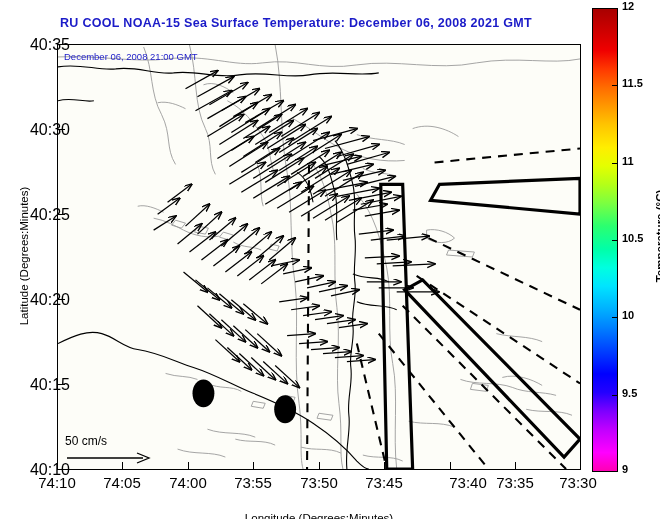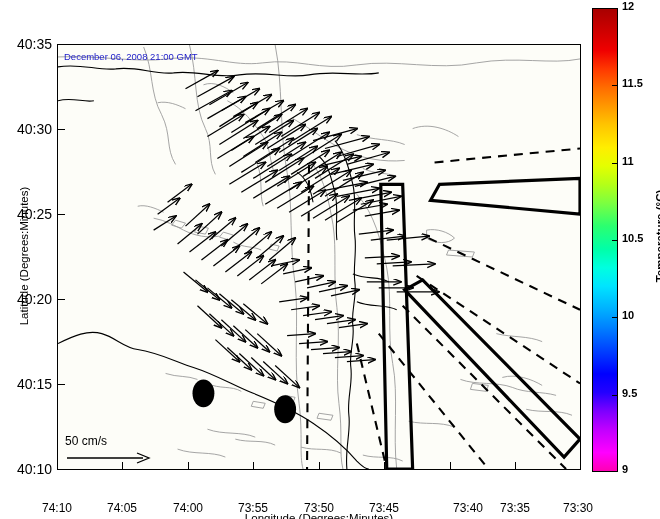--- a/index.html
+++ b/index.html
@@ -29,24 +29,24 @@
     line-height:14px;white-space:nowrap;
   }
 
   
   #veckey{position:absolute;left:63px;top:434px;width:120px;}
   #veckey .klabel{font-size:12px;color:#000;padding-left:2px;}
   #veckey .karrow{margin-top:2px;}
 
   
   .tick{position:absolute;background:#000;}
-  .xtl{position:absolute;font-size:12px;color:#000;text-align:center;
-       width:60px;margin-left:-30px;top:474px;margin-top:27px;}
-  .ytl{position:absolute;font-size:14px;color:#000;text-align:right;
-       width:50px;left:2px;margin-top:-8px;}
+  .xtl{position:absolute;font-size:15px;color:#000;text-align:center;
+       width:60px;margin-left:-30px;top:474px;}
+  .ytl{position:absolute;font-size:16px;color:#000;text-align:right;
+       width:50px;left:20px;margin-top:-8px;}
 
   #xlabel{position:absolute;left:57px;top:512px;width:524px;text-align:center;
           font-size:11.5px;color:#000;text-decoration:underline;}
   #ylabel{position:absolute;left:-86px;top:250px;width:220px;text-align:center;
           font-size:11.5px;color:#000;transform:rotate(-90deg);
           transform-origin:center center;}
 
   
   #cbar{
     position:absolute;left:592px;top:8px;width:26px;height:464px;
@@ -64,20 +64,21 @@
         margin-top:-8px;}
   #cblabel{position:absolute;left:560px;top:230px;width:200px;text-align:center;
            font-size:11.5px;font-weight:bold;color:#000;
            transform:rotate(-90deg);transform-origin:center center;}
 </style>
 </head>
 <body>
 
 <div id="figure">
 
+  <div id="title">RU COOL  NOAA-15  Sea Surface Temperature:  December 06, 2008 2021 GMT</div>
 
   <div id="plot">
     <svg id="plot-svg" viewBox="0 0 524 426" preserveAspectRatio="none">
 
       <g stroke="#9a9a9a" stroke-width="0.9" fill="none">
         <path d="M0,12 C40,10 78,18 110,14 C150,9 175,22 205,18 C240,13 262,26 300,20 C340,14 380,26 420,18 C460,11 495,20 524,14"></path>
         <path d="M86,2 C96,26 92,48 104,70 C114,90 108,104 118,120"></path>
         <path d="M132,0 C140,30 136,60 148,84 C156,100 150,116 158,130"></path>
         <path d="M170,56 C186,64 196,78 206,92 C214,104 212,118 218,130"></path>
         <path d="M218,0 C226,40 222,86 230,128 C236,160 232,200 238,240

